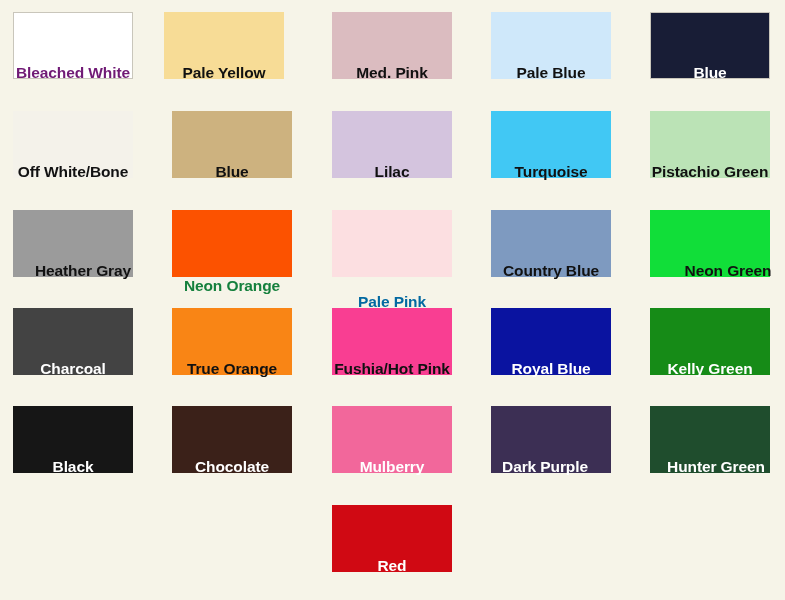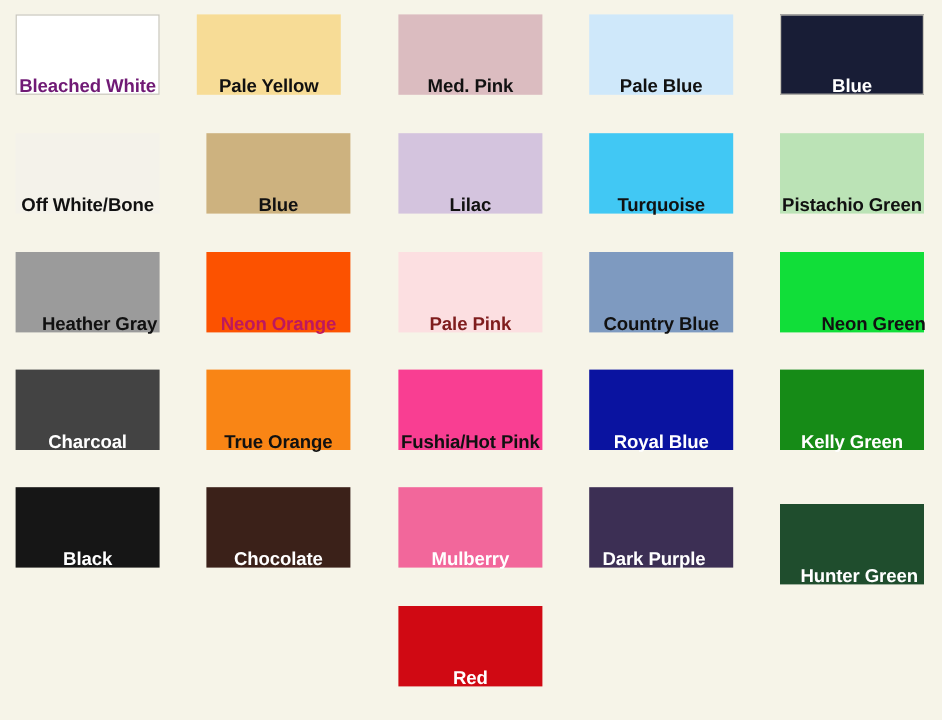--- a/index.html
+++ b/index.html
@@ -91,25 +91,25 @@
     <div class="swatch-cell" style="left: 650px; top: 111px; width: 120px; height: 67px;">
       <div class="swatch-chip" style="background: rgb(187, 227, 182); width: 120px; height: 67px;"></div>
       <div class="swatch-label" style="color: rgb(17, 17, 17);">Pistachio Green</div>
     </div>
     <div class="swatch-cell" style="left: 13px; top: 210px; width: 140px; height: 67px;">
       <div class="swatch-chip" style="background: rgb(155, 155, 155); width: 120px; height: 67px;"></div>
       <div class="swatch-label" style="color: rgb(17, 17, 17);">Heather Gray</div>
     </div>
     <div class="swatch-cell" style="left: 172px; top: 210px; width: 120px; height: 67px;">
       <div class="swatch-chip" style="background: rgb(252, 82, 0); width: 120px; height: 67px;"></div>
-      <div class="swatch-label" style="color: #be185d;">Neon Orange</div>
+      <div class="swatch-label" style="color: #15803d; margin-top: 15px;">Neon Orange</div>
     </div>
     <div class="swatch-cell" style="left: 332px; top: 210px; width: 120px; height: 67px;">
       <div class="swatch-chip" style="background: rgb(252, 223, 225); width: 120px; height: 67px;"></div>
-      <div class="swatch-label" style="color: #7f1d1d;">Pale Pink</div>
+      <div class="swatch-label" style="color: #0369a1; margin-top: 31px;">Pale Pink</div>
     </div>
     <div class="swatch-cell" style="left: 491px; top: 210px; width: 120px; height: 67px;">
       <div class="swatch-chip" style="background: rgb(126, 154, 192); width: 120px; height: 67px;"></div>
       <div class="swatch-label" style="color: rgb(17, 17, 17);">Country Blue</div>
     </div>
     <div class="swatch-cell" style="left: 650px; top: 210px; width: 120px; height: 67px;">
       <div class="swatch-chip" style="background: rgb(17, 222, 57); width: 120px; height: 67px;"></div>
       <div class="swatch-label" style="color: rgb(17, 17, 17); padding-left: 36px;">Neon Green</div>
     </div>
     <div class="swatch-cell" style="left: 13px; top: 308px; width: 120px; height: 67px;">
@@ -141,21 +141,21 @@
       <div class="swatch-label" style="color: rgb(255, 255, 255);">Chocolate</div>
     </div>
     <div class="swatch-cell" style="left: 332px; top: 406px; width: 120px; height: 67px;">
       <div class="swatch-chip" style="background: rgb(242, 103, 155); width: 120px; height: 67px;"></div>
       <div class="swatch-label" style="color: rgb(255, 255, 255);">Mulberry</div>
     </div>
     <div class="swatch-cell" style="left: 491px; top: 406px; width: 108px; height: 67px;">
       <div class="swatch-chip" style="background: rgb(60, 47, 84); width: 120px; height: 67px;"></div>
       <div class="swatch-label" style="color: rgb(255, 255, 255);">Dark Purple</div>
     </div>
-    <div class="swatch-cell" style="left: 650px; top: 420px; width: 132px; height: 67px;">
+    <div class="swatch-cell" style="left: 650px; top: 406px; width: 132px; height: 67px;">
       <div class="swatch-chip" style="background: rgb(31, 77, 45); width: 120px; height: 67px;"></div>
       <div class="swatch-label" style="color: rgb(255, 255, 255);">Hunter Green</div>
     </div>
     <div class="swatch-cell" style="left: 332px; top: 505px; width: 120px; height: 67px;">
       <div class="swatch-chip" style="background: rgb(208, 9, 19); width: 120px; height: 67px;"></div>
       <div class="swatch-label" style="color: rgb(255, 255, 255);">Red</div>
     </div>
   </div>
 
 </body></html>

